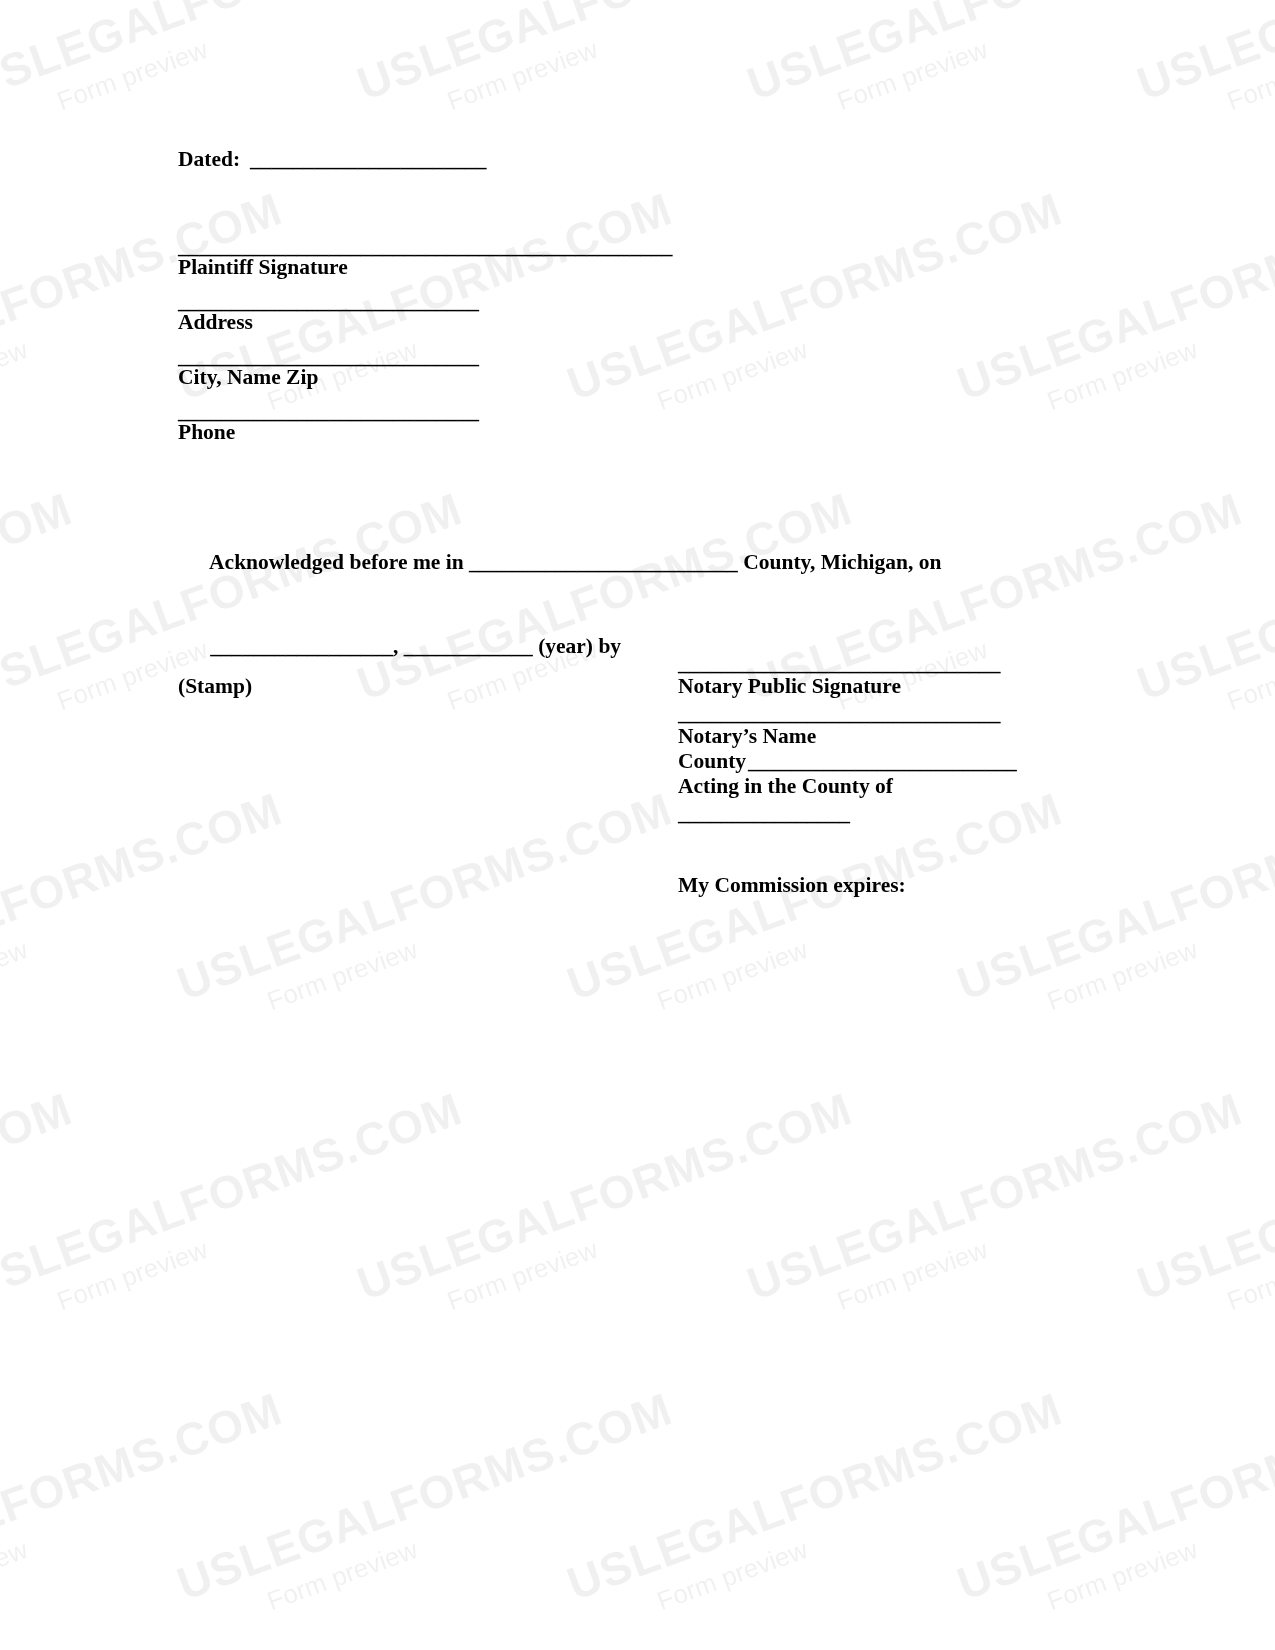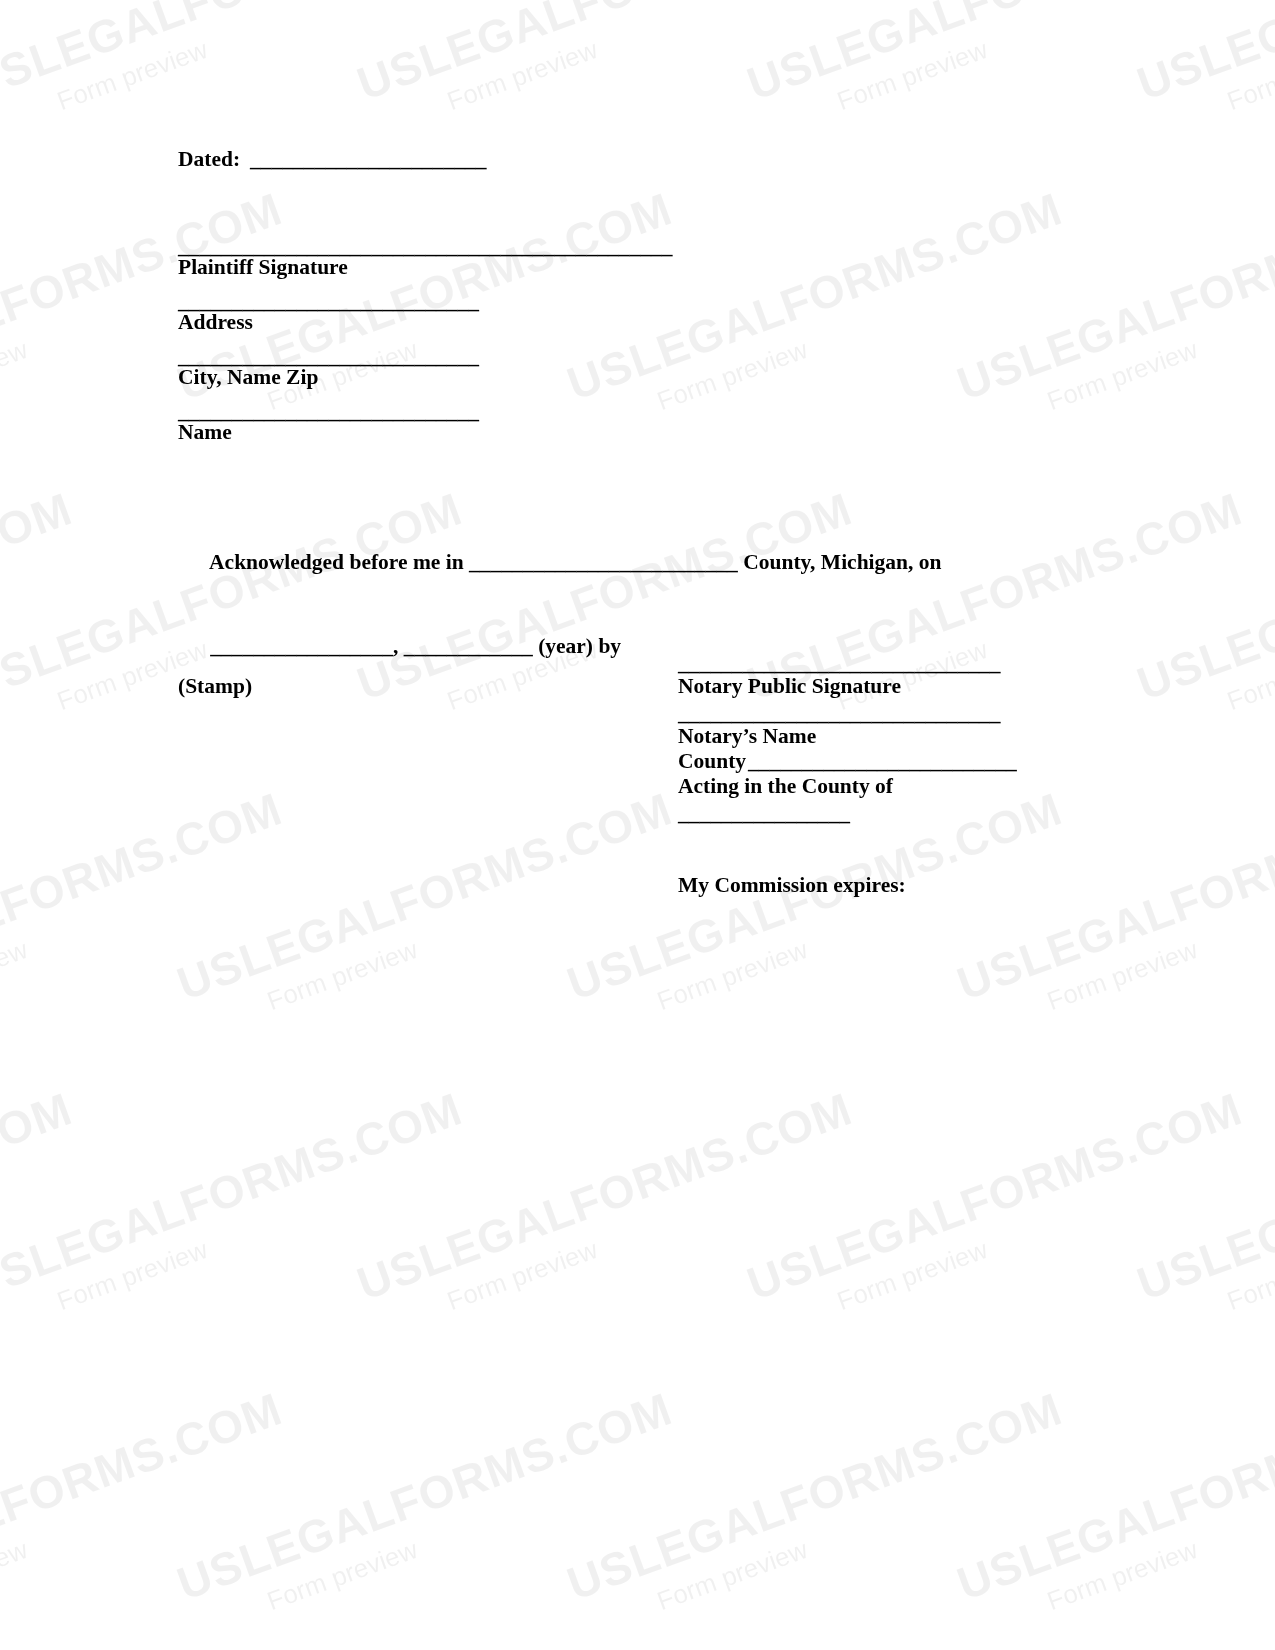--- a/index.html
+++ b/index.html
@@ -83,21 +83,21 @@
   <div class="doc-text" style="left:178px; top:233px;">______________________________________________</div>
   <div class="doc-text" style="left:178px; top:254px;">Plaintiff Signature</div>
 
   <div class="doc-text" style="left:178px; top:288px;">____________________________</div>
   <div class="doc-text" style="left:178px; top:309px;">Address</div>
 
   <div class="doc-text" style="left:178px; top:343px;">____________________________</div>
   <div class="doc-text" style="left:178px; top:364px;">City, Name Zip</div>
 
   <div class="doc-text" style="left:178px; top:398px;">____________________________</div>
-  <div class="doc-text" style="left:178px; top:419px;">Name</div>
+  <div class="doc-text" style="left:178px; top:419px;">Phone</div>
 
   <div class="blk" style="left:178px; top:521px;">
     <div style="white-space:pre;">
       <span>Acknowledged before me in </span><span>_________________________</span><span> County, Michigan, on</span>
     </div>
     <div style="white-space:pre;">
       <span>_________________</span><span>, </span><span>____________</span><span> (year) by</span>
     </div>
   </div>
 

